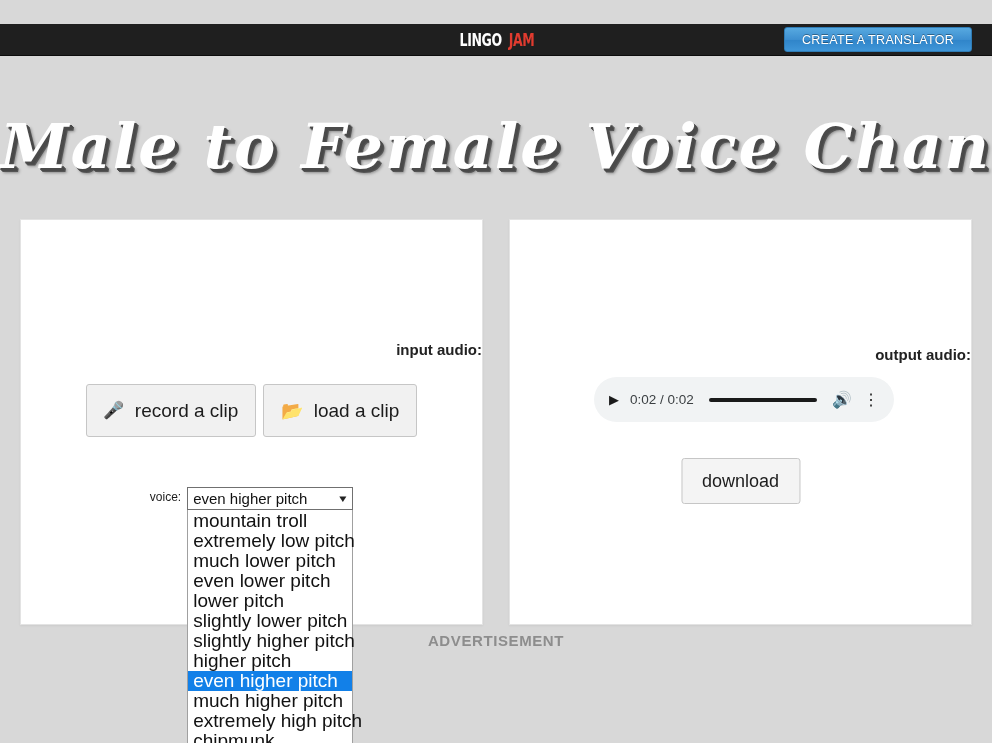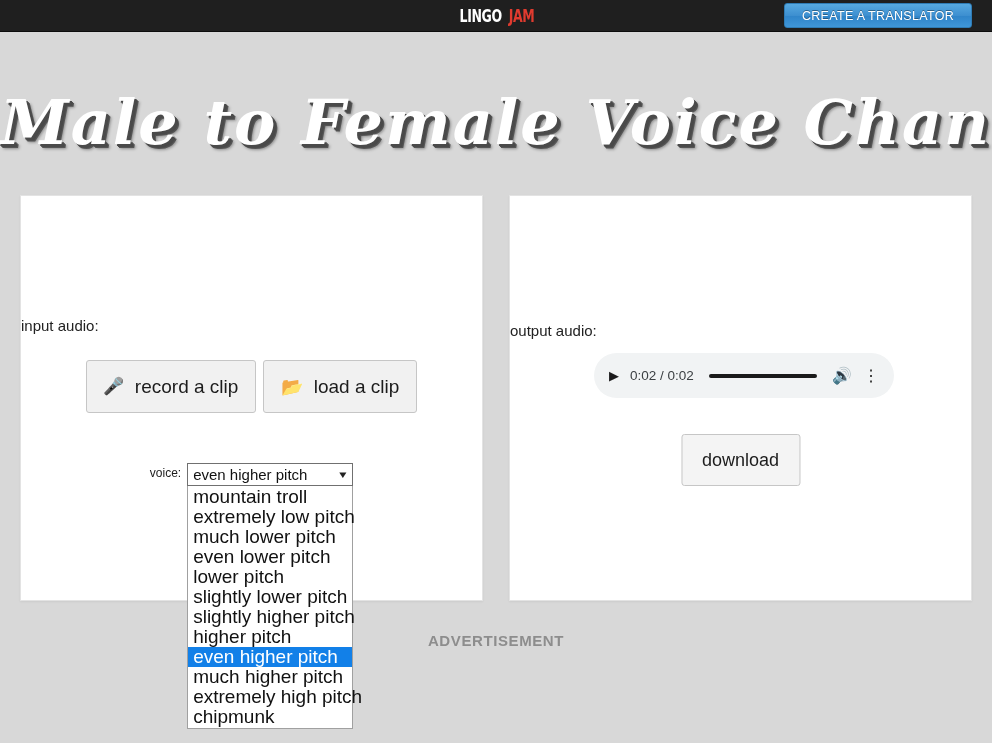--- a/index.html
+++ b/index.html
@@ -10,20 +10,21 @@
     background: #d8d8d8;
     font-family: "Liberation Sans", sans-serif;
   }
 
   
   .topbar {
     position: relative;
     height: 32px;
     background: #1f1f1f;
     border-bottom: 1px solid #0c0c0c;
+    margin-top: 24px;
   }
   .logo {
     position: absolute;
     left: 0; right: 0; top: 0;
     height: 32px;
     display: flex;
     align-items: center;
     justify-content: center;
     letter-spacing: -0.5px;
   }
@@ -90,23 +91,23 @@
     border: 1px solid #e3e3e3;
     box-shadow: 0 1px 2px rgba(0,0,0,0.06);
     height: 406px;
     flex: 1 1 0;
     position: relative;
   }
 
   .panel-label {
     position: absolute;
     left: 0; right: 0;
-    text-align: left;
+    text-align: right;
     font-size: 15px;
-    font-weight: normal;
+    font-weight: bold;
     color: #222;
   }
   .panel-left .panel-label  { top: 121px; }
   .panel-right .panel-label { top: 126px; }
 
   
   .btn-row {
     position: absolute;
     top: 164px; left: 0; right: 0;
     display: flex;
@@ -210,21 +211,21 @@
     margin: 0 4px;
     cursor: pointer;
   }
   .vol-ico { font-size: 16px; color: #1a1a1a; cursor: pointer; }
   .dots-ico { font-size: 16px; color: #1a1a1a; letter-spacing: 0; cursor: pointer; line-height: 1; }
 
   .download-btn {
     position: absolute;
     top: 238px; left: 50%;
     transform: translateX(-50%);
-    height: 52px;
+    height: 46px;
     padding: 0 20px;
     background: #f4f4f4;
     border: 1px solid #c6c6c6;
     border-radius: 3px;
     font-size: 18px;
     color: #1c1c1c;
     display: flex;
     align-items: center;
     cursor: pointer;
   }

